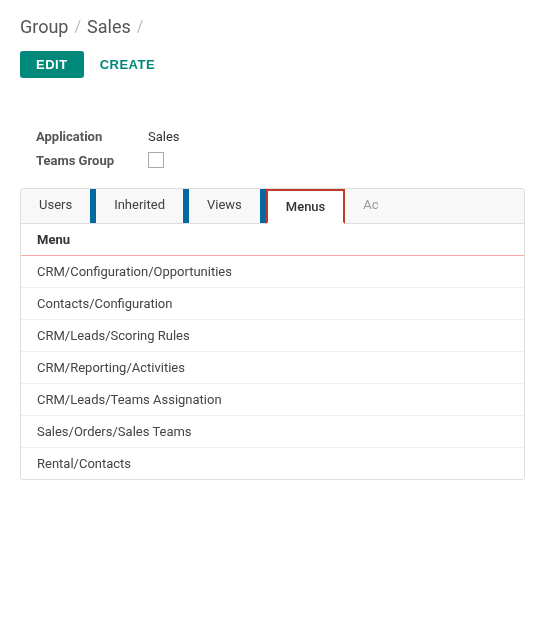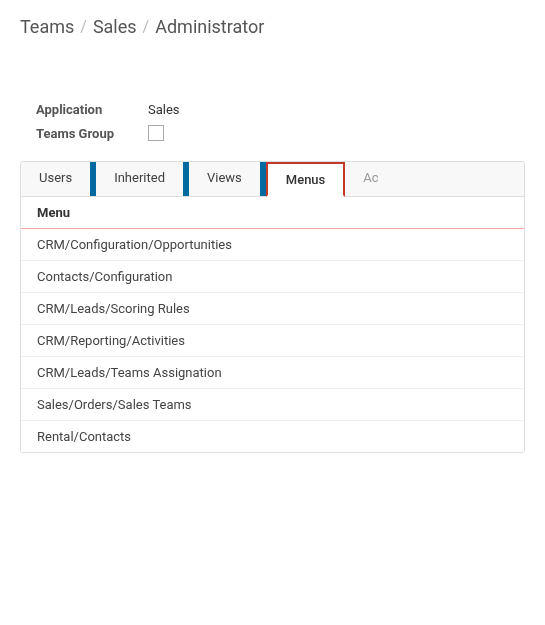--- a/index.html
+++ b/index.html
@@ -189,27 +189,30 @@
 
     .menu-item:last-child {
       border-bottom: none;
     }
   </style>
 </head>
 <body>
 
 <div class="header-area">
   <div class="breadcrumb">
-    <span class="breadcrumb-item">Teams</span>
+    <span class="breadcrumb-item">Group</span>
     <span class="breadcrumb-sep">/</span>
     <span class="breadcrumb-item">Sales</span>
     <span class="breadcrumb-sep">/</span>
-    <span class="breadcrumb-current">Administrator</span>
-  </div>
-
+  </div>
+
+  <div class="toolbar">
+    <button class="btn-edit">EDIT</button>
+    <button class="btn-create">CReatE</button>
+  </div>
 </div>
 
 <div class="content-area">
   <div class="form-fields">
     <div class="form-row">
       <span class="form-label">Application</span>
       <span class="form-value">Sales</span>
     </div>
     <div class="form-row">
       <span class="form-label">Teams Group</span>

